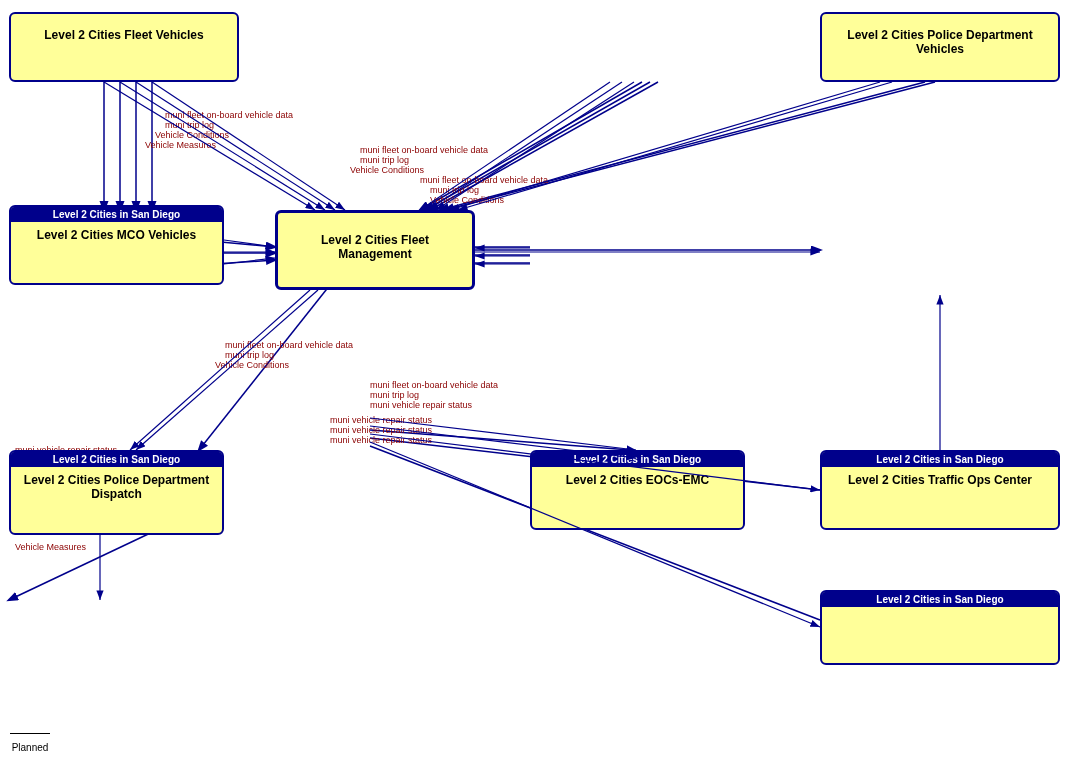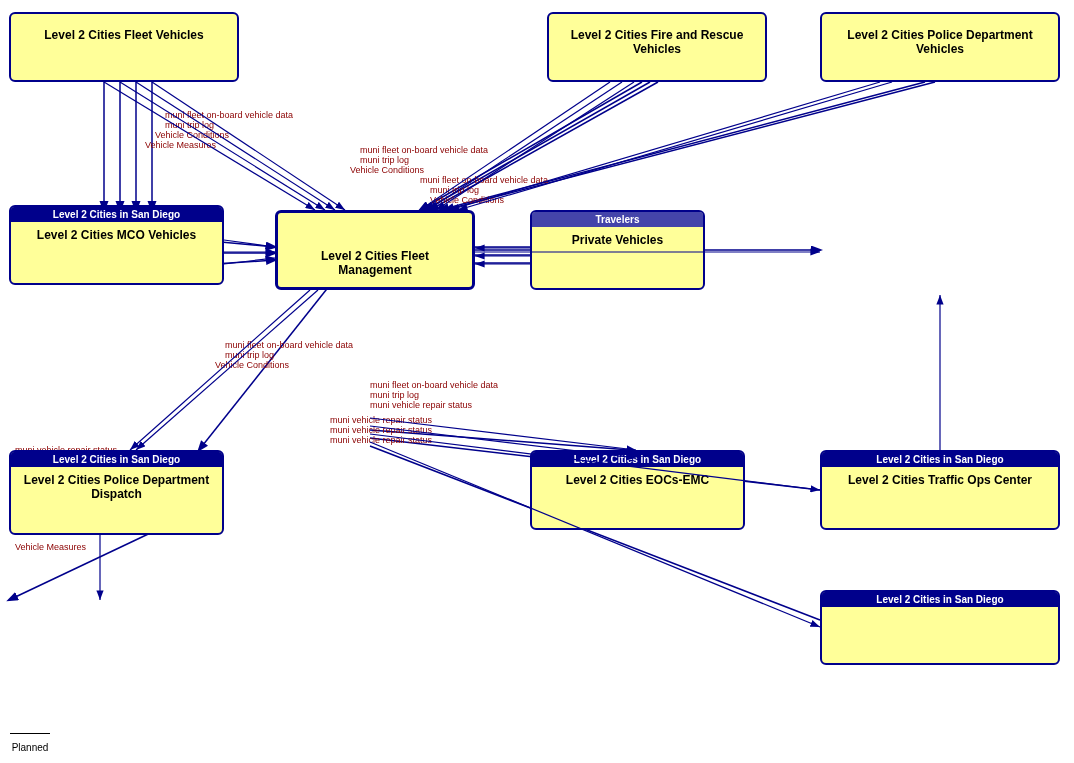--- a/index.html
+++ b/index.html
@@ -118,23 +118,20 @@
       <marker id="arrow" markerWidth="8" markerHeight="8" refX="6" refY="3" orient="auto">
         <path d="M0,0 L0,6 L8,3 z" fill="#00008B"></path>
       </marker>
     </defs>
   </svg>
 
   <div class="node node-simple" style="left:9px;top:12px;width:230px;height:70px;">
     <div class="node-body">Level 2 Cities Fleet Vehicles</div>
   </div>
 
-  <div class="node node-simple" style="left:547px;top:12px;width:220px;height:70px;">
-    <div class="node-body">Level 2 Cities Fire and Rescue Vehicles</div>
-  </div>
 
   <div class="node node-simple" style="left:820px;top:12px;width:240px;height:70px;">
     <div class="node-body">Level 2 Cities Police Department Vehicles</div>
   </div>
 
   <div class="label-line" style="left:165px;top:110px;">muni fleet on-board vehicle data</div>
   <div class="label-line" style="left:165px;top:120px;">muni trip log</div>
   <div class="label-line" style="left:155px;top:130px;">Vehicle Conditions</div>
   <div class="label-line" style="left:145px;top:140px;">Vehicle Measures</div>
 
@@ -145,27 +142,23 @@
   <div class="label-line" style="left:420px;top:175px;">muni fleet on-board vehicle data</div>
   <div class="label-line" style="left:430px;top:185px;">muni trip log</div>
   <div class="label-line" style="left:430px;top:195px;">Vehicle Conditions</div>
 
   <div class="node" style="left:9px;top:205px;width:215px;height:80px;">
     <div class="node-header">Level 2 Cities in San Diego</div>
     <div class="node-body">Level 2 Cities MCO Vehicles</div>
   </div>
 
   <div class="node" style="left:275px;top:210px;width:200px;height:80px;border:3px solid #00008B;">
-    <div class="node-body" style="padding-top:36px;">Level 2 Cities Fleet Management</div>
-  </div>
-
-  <div class="node" style="left:530px;top:210px;width:175px;height:80px;">
-    <div class="node-header" style="background:#4444AA;">Travelers</div>
-    <div class="node-body">Private Vehicles</div>
-  </div>
+    <div class="node-body" style="padding-top:20px;">Level 2 Cities Fleet Management</div>
+  </div>
+
 
 
   <div class="label-line" style="left:225px;top:340px;">muni fleet on-board vehicle data</div>
   <div class="label-line" style="left:225px;top:350px;">muni trip log</div>
   <div class="label-line" style="left:215px;top:360px;">Vehicle Conditions</div>
 
   <div class="label-line" style="left:370px;top:380px;">muni fleet on-board vehicle data</div>
   <div class="label-line" style="left:370px;top:390px;">muni trip log</div>
   <div class="label-line" style="left:370px;top:400px;">muni vehicle repair status</div>
 

